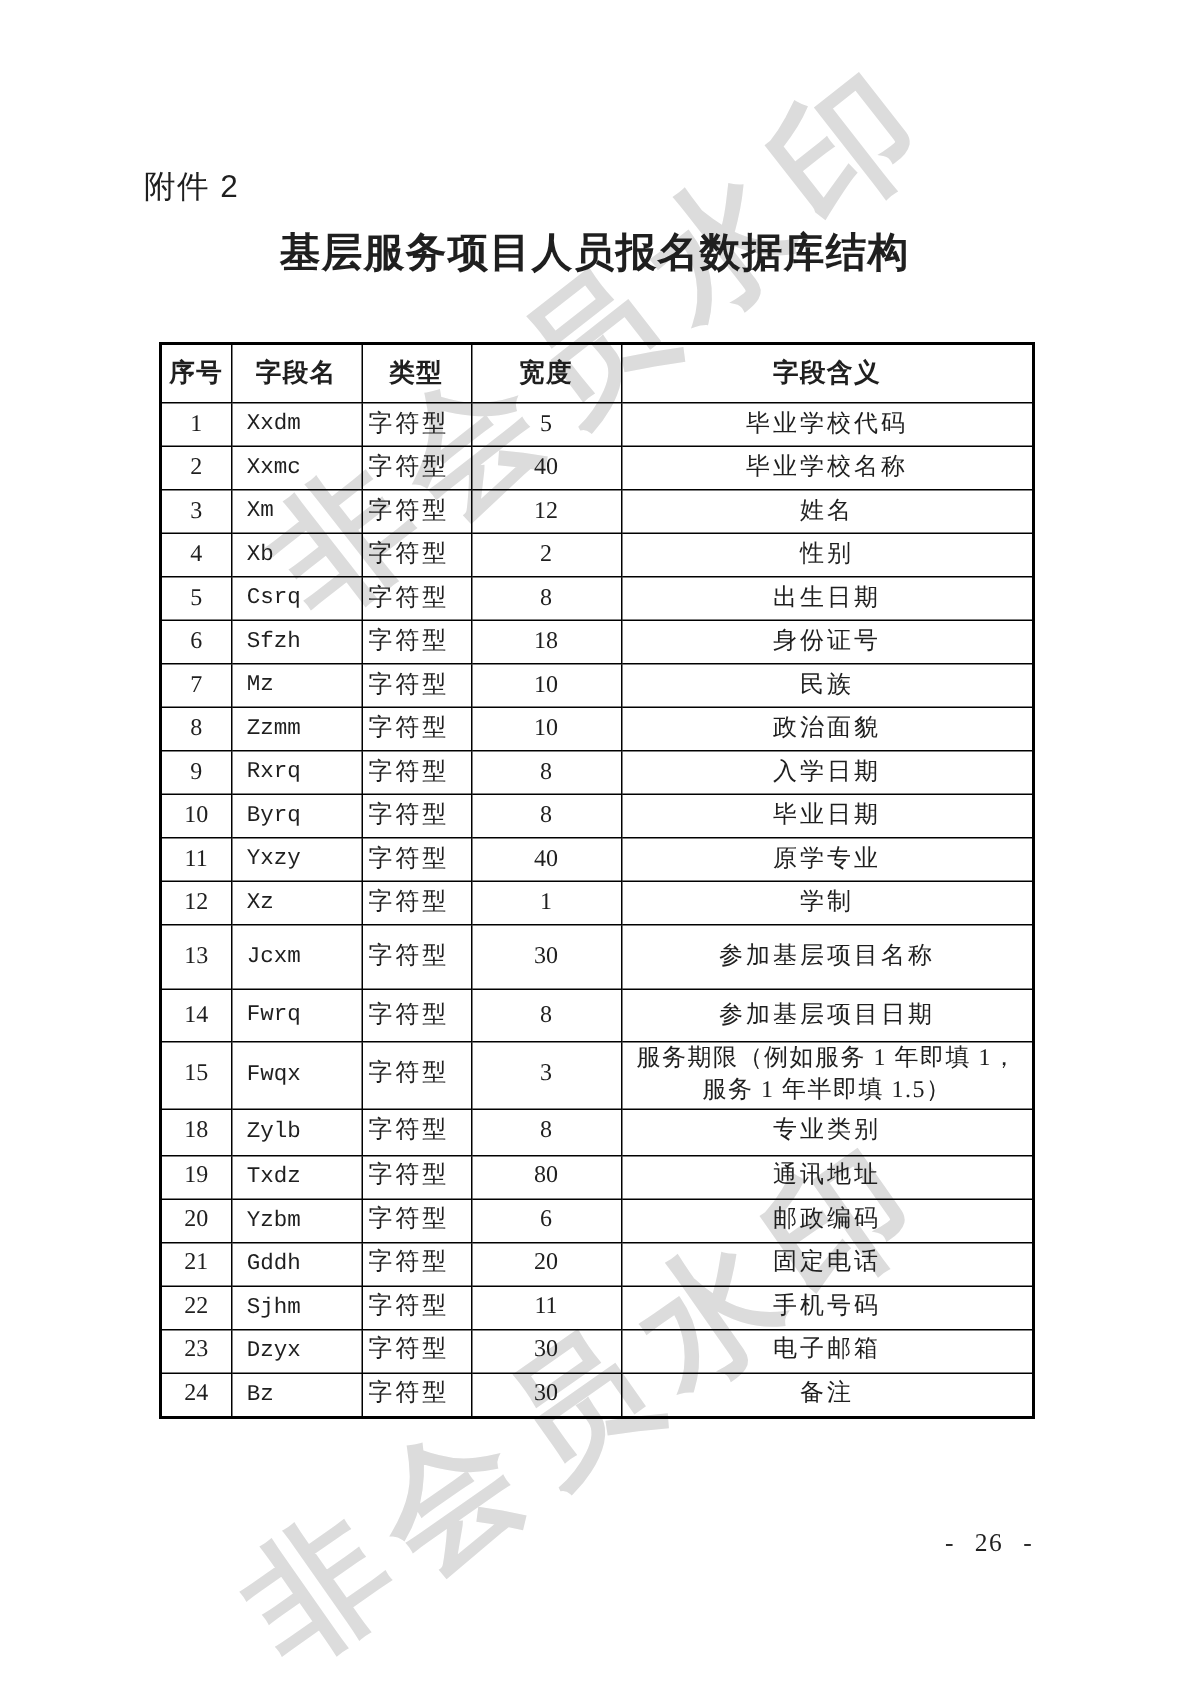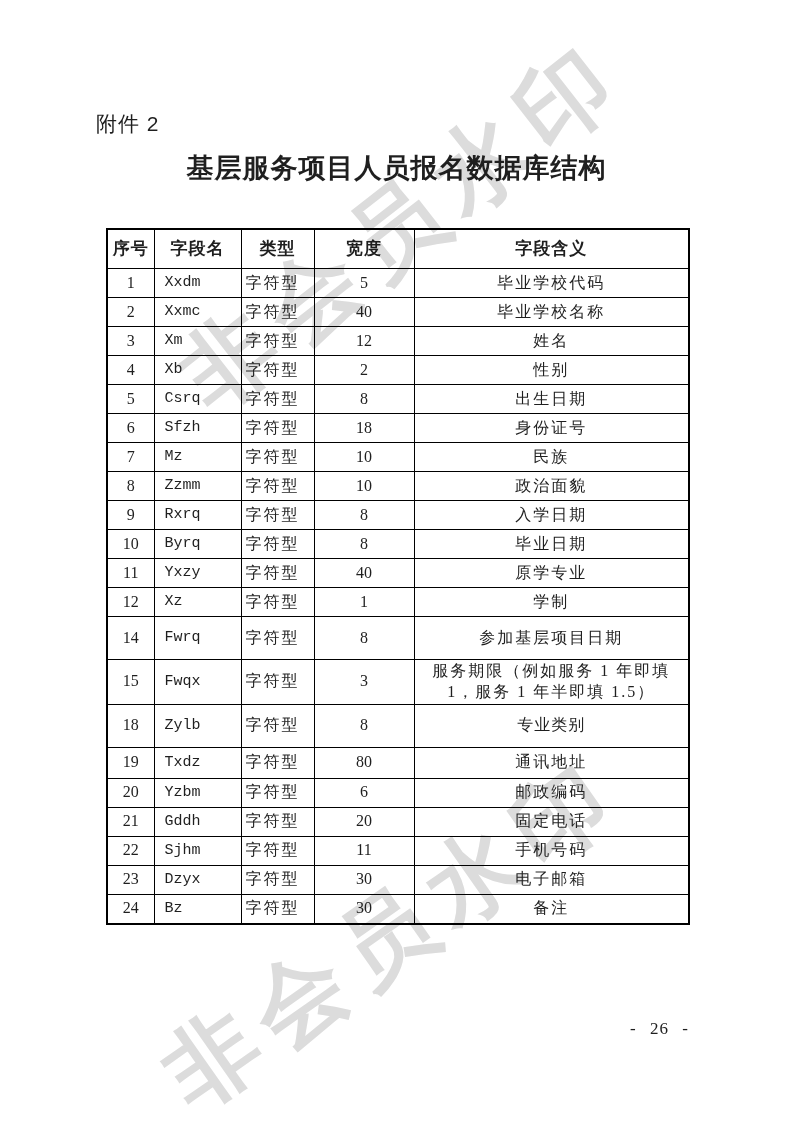--- a/index.html
+++ b/index.html
@@ -225,20 +225,27 @@
             <td class="c4">原学专业</td>
           </tr>
           <tr>
             <td class="c0">12</td>
             <td class="c1">Xz</td>
             <td class="c2">字符型</td>
             <td class="c3">1</td>
             <td class="c4">学制</td>
           </tr>
           <tr>
+            <td class="c0">13</td>
+            <td class="c1">Jcxm</td>
+            <td class="c2">字符型</td>
+            <td class="c3">30</td>
+            <td class="c4">参加基层项目名称</td>
+          </tr>
+          <tr>
             <td class="c0">14</td>
             <td class="c1">Fwrq</td>
             <td class="c2">字符型</td>
             <td class="c3">8</td>
             <td class="c4">参加基层项目日期</td>
           </tr>
           <tr>
             <td class="c0">15</td>
             <td class="c1">Fwqx</td>
             <td class="c2">字符型</td>

